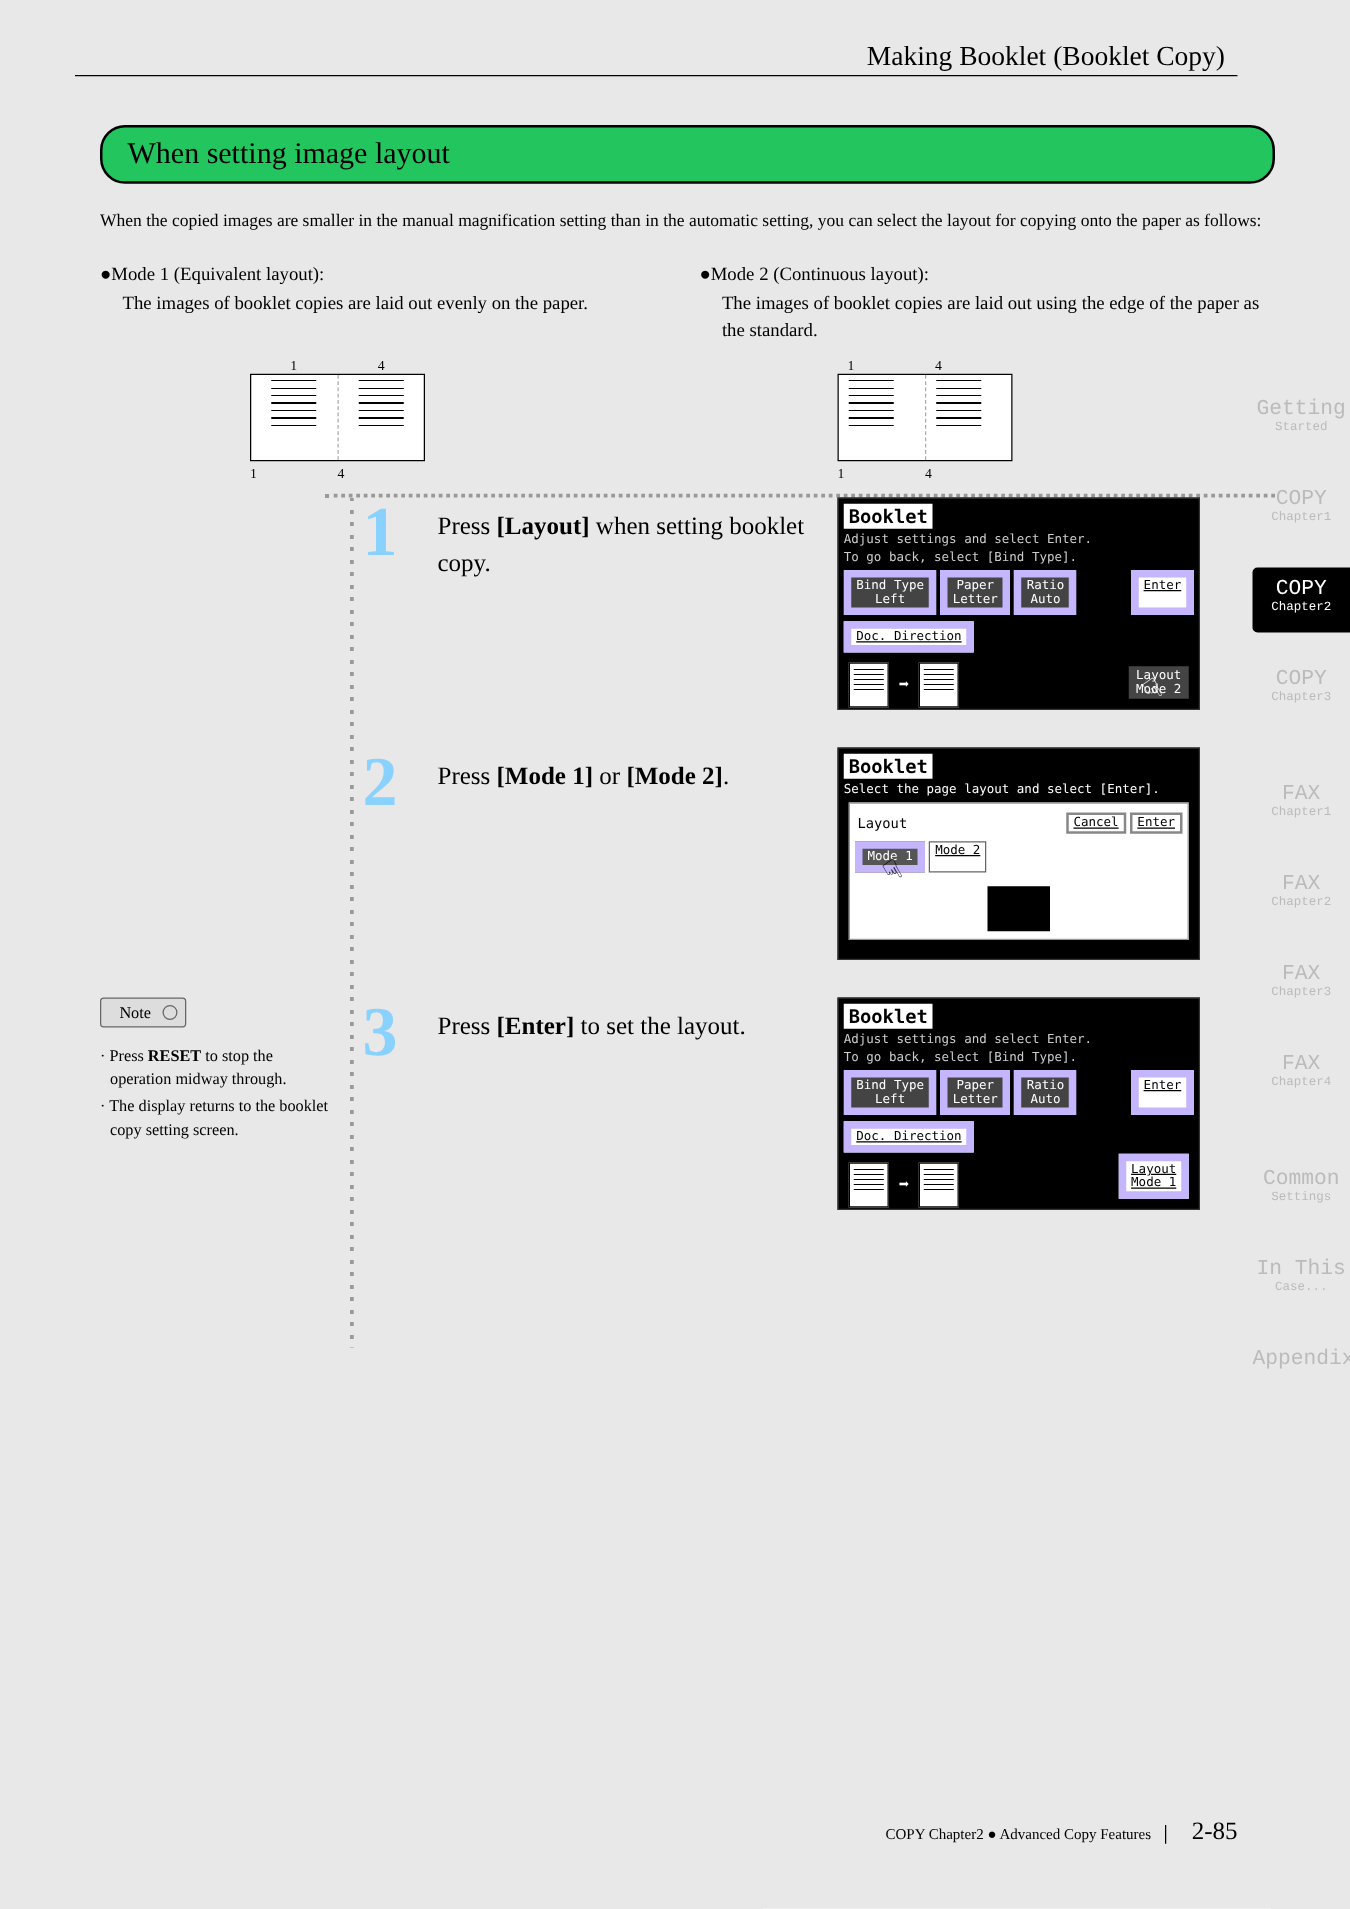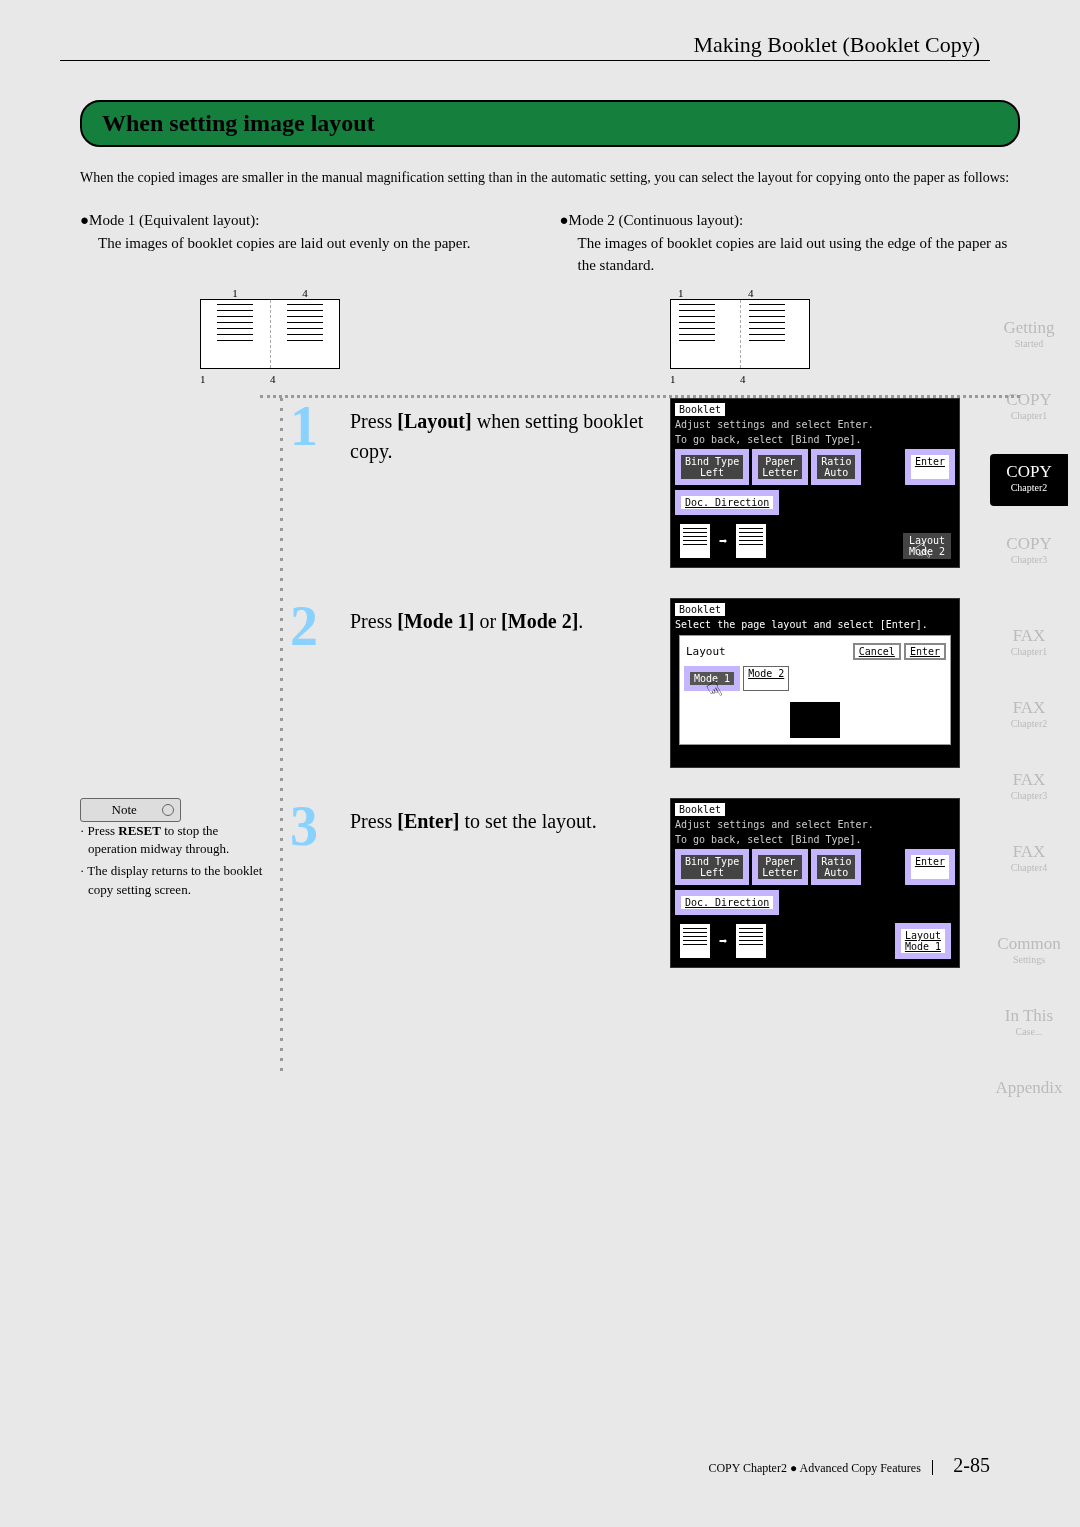--- a/index.html
+++ b/index.html
@@ -1,21 +1,21 @@
 <!DOCTYPE html>
 <html><head>
 <meta charset="utf-8">
 <style>
 * { margin: 0; padding: 0; box-sizing: border-box; }
 body { width: 1080px; height: 1527px; font-family: Georgia, 'Times New Roman', serif; background: #fff; position: relative; }
 .page { width: 100%; height: 100%; background: #e8e8e8; position: relative; padding: 40px 0 50px 0; }
 .header-line { position: absolute; top: 60px; left: 60px; right: 90px; height: 1px; background: #000; }
 .header-title { position: absolute; top: 32px; right: 100px; font-size: 22px; }
 .content { margin: 60px 60px 0 80px; position: relative; }
-.section-bar { background: #15803d; border: 2px solid #000; border-radius: 20px; padding: 8px 20px; font-size: 24px; font-weight: bold; margin-bottom: 20px; display: inline-block; width: 100%; }
+.section-bar { background: #22c55e; border: 2px solid #000; border-radius: 20px; padding: 8px 20px; font-size: 24px; font-weight: normal; margin-bottom: 20px; display: inline-block; width: 100%; }
 .intro { font-size: 14px; line-height: 1.6; margin-bottom: 20px; }
 .modes { display: flex; gap: 19px; margin-bottom: 10px; }
 .mode-col { flex: 1; font-size: 15px; line-height: 1.5; }
 .mode-title { font-size: 15px; }
 .mode-desc { font-size: 15px; margin-left: 18px; }
 .layout-figs { display: flex; margin: 8px 0 10px 0; }
 .lf-left { margin-left: 120px; }
 .lf-right { margin-left: 330px; }
 .layout-fig { display: inline-block; }
 .layout-box { border: 1.5px solid #000; width: 140px; height: 70px; display: flex; position: relative; background: #fff; margin-bottom: 4px; }
@@ -26,34 +26,34 @@
 .layout-lines.left { margin-left: 2px; }
 .nums { display: flex; font-size: 11px; }
 .num-half { flex: 1; }
 .num-top { font-size: 11px; display: flex; }
 .dots-row { border-top: 3px dotted #999; margin: 10px 0 0 180px; }
 .steps { margin-left: 210px; position: relative; }
 .step { display: flex; gap: 20px; margin-bottom: 10px; position: relative; }
 .step-num { font-size: 56px; color: #89d1ff; font-weight: bold; font-family: 'Times New Roman', serif; line-height: 1; width: 40px; flex-shrink: 0; }
 .step-text { font-size: 20px; line-height: 1.5; width: 300px; padding-top: 8px; }
 .step-img { width: 290px; background: #000; border: 1px solid #333; color: #fff; font-family: monospace; font-size: 11px; padding: 4px; position: relative; }
-.panel-title { background: #fff; color: #000; display: inline-block; padding: 1px 4px; font-weight: normal; font-size: 10px; }
+.panel-title { background: #fff; color: #000; display: inline-block; padding: 1px 4px; font-weight: bold; font-size: 15px; }
 .panel-sub { color: #ccc; font-size: 10px; line-height: 1.3; margin: 2px 0; }
 .panel-row { display: flex; gap: 3px; margin: 3px 0; }
 .panel-btn { background: #444; border: 6px solid #c4b5fd; padding: 1px 4px; font-size: 10px; color: #fff; text-align: center; }
 .panel-btn.white { background: #fff; color: #000; text-decoration: underline; }
 .panel-btn.right { margin-left: auto; }
 .panel-body { display: flex; align-items: center; gap: 8px; margin: 6px 4px; }
 .hand-icon { position: absolute; font-size: 22px; transform: rotate(-30deg); }
 .note-box { position: absolute; left: -210px; width: 190px; font-size: 13px; line-height: 1.4; }
-.note-head { border: 1px solid #666; border-radius: 3px; padding: 2px 24px; display: inline-block; margin-bottom: 0; background: #ddd; position: relative; }
+.note-head { border: 1px solid #666; border-radius: 3px; padding: 2px 8px; display: inline-block; margin-bottom: 14px; background: #ddd; position: relative; }
 .note-head::after { content: ''; position: absolute; right: 6px; top: 50%; width: 10px; height: 10px; border: 1px solid #666; border-radius: 50%; transform: translateY(-50%); }
 .note-item { margin-bottom: 4px; text-indent: -8px; padding-left: 8px; }
 .dots-vert { position: absolute; left: 200px; top: 0; bottom: 0; width: 3px; background: repeating-linear-gradient(to bottom, #999, #999 3px, transparent 3px, transparent 10px); }
-.side-tabs { position: absolute; right: 12px; top: 310px; width: 78px; }
+.side-tabs { position: absolute; right: 0; top: 310px; width: 78px; font-family: Liberation Mono, monospace; }
 .tab { height: 52px; margin-bottom: 20px; text-align: center; font-size: 14px; padding: 8px 0; color: #bbb; }
 .tab.active { background: #000; color: #fff; border-radius: 4px 0 0 4px; }
 .tab-main { font-size: 17px; }
 .tab-sub { font-size: 10px; }
 .footer { position: absolute; bottom: 50px; right: 90px; font-size: 14px; }
 .footer-num { font-size: 20px; margin-left: 12px; }
 .doc-icon { display: inline-block; width: 32px; height: 36px; background: #fff; border: 1px solid #000; position: relative; }
 .doc-icon::before { content: ''; position: absolute; top: 4px; left: 3px; right: 3px; height: 20px; background: repeating-linear-gradient(to bottom, #000, #000 1px, transparent 1px, transparent 4px); }
 .arrow-icon { font-size: 14px; color: #fff; }
 .layout-label-box { background: #444; color: #fff; font-size: 10px; padding: 2px 6px; position: absolute; }

